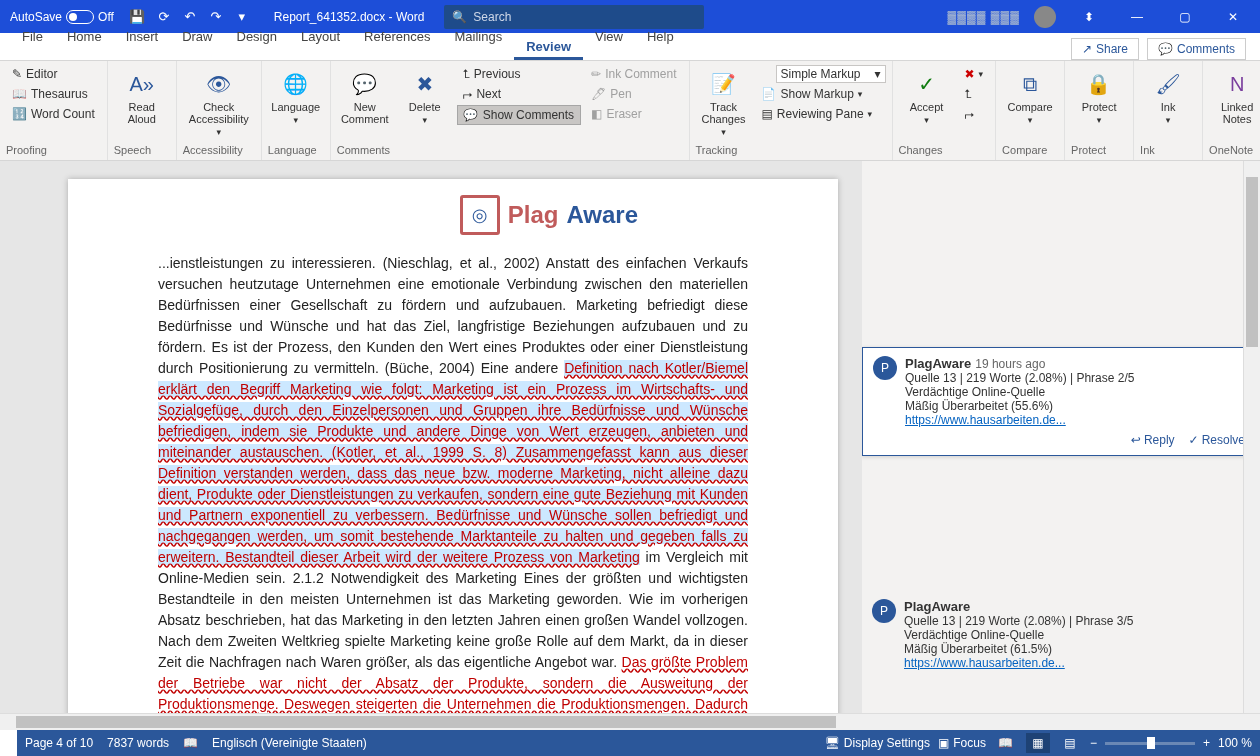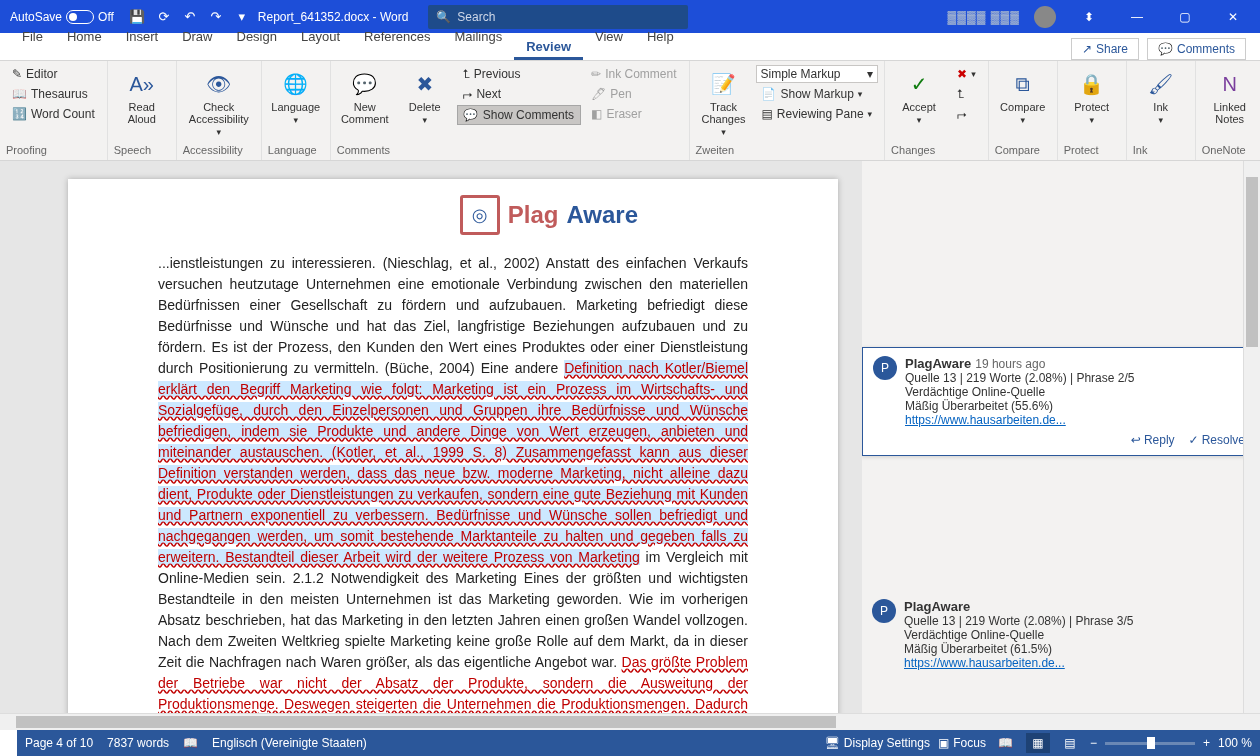--- a/index.html
+++ b/index.html
@@ -5,21 +5,21 @@
 * { margin: 0; padding: 0; box-sizing: border-box; font-family: "Segoe UI", Arial, sans-serif; }
 body { background: #fff; width: 1260px; height: 756px; overflow: hidden; position: relative; }
 
 
 .titlebar { background: #1d4ed8; height: 33px; display: flex; align-items: center; color: #fff; font-size: 12px; padding: 0 4px; }
 .titlebar .autosave { display: flex; align-items: center; gap: 4px; padding: 0 6px; }
 .titlebar .toggle { width: 28px; height: 14px; border: 1px solid #fff; border-radius: 7px; position: relative; }
 .titlebar .toggle::after { content:""; position:absolute; width:8px; height:8px; border-radius:50%; background:#fff; top:2px; left:2px; }
 .titlebar .qat { display:flex; gap:2px; margin-left:6px; }
 .titlebar .qat .qbtn { width:24px; height:24px; display:flex; align-items:center; justify-content:center; font-size:13px; }
-.titlebar .doctitle { margin-left: 4px; }
+.titlebar .doctitle { margin-left: 20px; }
 .titlebar .search { margin-left: 20px; background:#1e4b8a; height:24px; width:260px; display:flex; align-items:center; padding:0 8px; gap:6px; color:#cfd8e8; font-size:12px; border-radius:2px;}
 .titlebar .right { margin-left:auto; display:flex; align-items:center; gap:2px; }
 .titlebar .winbtn { width:46px; height:33px; display:flex; align-items:center; justify-content:center; font-size:12px; }
 .titlebar .avatar { width:22px; height:22px; border-radius:50%; background:#888; margin:0 8px;}
 .titlebar .userblur { color:#a8b8d0; letter-spacing:1px; margin-right:4px;}
 
 
 .ribtabs { background:#fff; height:28px; border-bottom:1px solid #d6d6d6; display:flex; align-items:flex-end; padding:0 10px; gap:0; }
 .ribtabs .tab { padding:16px 12px; font-size:13px; color:#444; cursor:pointer; }
 .ribtabs .tab.active { color:#2b579a; border-bottom:3px solid #2b579a; padding-bottom:3px; font-weight:600; }
@@ -30,21 +30,21 @@
 .ribbon { background:#f3f2f1; height:100px; border-bottom:1px solid #d6d6d6; display:flex; }
 .ribgroup { border-right:1px solid #e1e1e1; padding:4px 6px 2px 6px; display:flex; flex-direction:column; justify-content:space-between; }
 .ribgroup .gcontent { display:flex; gap:4px; flex:1; }
 .ribgroup .glabel { text-align:left; font-size:11px; color:#666; padding:2px 0;}
 .bigbtn { width:56px; display:flex; flex-direction:column; align-items:center; justify-content:flex-start; padding:4px 1px; font-size:11px; color:#333; text-align:center; gap:2px;}
 .bigbtn .bicon{ width:30px; height:30px; display:flex; align-items:center; justify-content:center; font-size:20px; color:#2b579a;}
 .smallcol { display:flex; flex-direction:column; gap:2px; font-size:12px; color:#333; }
 .smallbtn { padding:2px 6px; display:flex; align-items:center; gap:4px; white-space:nowrap; font-size:12px;}
 .smallbtn.active { background:#c8c6c4; border:1px solid #a6a6a6; }
 .smallbtn.disabled { color:#a0a0a0; }
-.dropdown-look { border:1px solid #c8c6c4; background:#fff; padding:1px 4px; font-size:12px; display:flex; align-items:center; justify-content:space-between; min-width:110px;}
+.dropdown-look { border:1px solid #c8c6c4; background:#fff; padding:1px 4px; font-size:12px; display:flex; align-items:center; justify-content:space-between; min-width:110px;margin-left:20px;}
 
 
 .docarea { position:absolute; top:161px; bottom:26px; left:0; right:0; background:#e6e6e6; display:flex; }
 .docscroll { flex:1; overflow:hidden; position:relative; }
 .page { background:#fff; margin:18px 0 0 68px; width:770px; min-height:900px; box-shadow:0 0 6px rgba(0,0,0,0.25); padding:24px 90px 24px 90px; font-size:14px; color:#222; line-height:1.5; position:relative;}
 .logo { position:absolute; top:16px; right:200px; display:flex; align-items:center; gap:8px; }
 .logo .lbox { width:40px; height:40px; border:3px solid #c05b5b; display:flex; align-items:center; justify-content:center; color:#2b579a; font-size:18px; border-radius:3px;}
 .logo .ltxt1{ font-size:24px; font-weight:600; color:#c05b5b;}
 .logo .ltxt2{ font-size:24px; font-weight:600; color:#2b579a;}
 .doctext { margin-top:50px; text-align:justify; }
@@ -241,21 +241,21 @@
             <span>Show Markup</span>
             <span style="font-size:9px;">▾</span>
           </div>
         <div class="smallbtn">
             <span>▤</span>
             <span>Reviewing Pane</span>
             <span style="font-size:9px;">▾</span>
           </div>
       </div>
     </div>
-    <div class="glabel">Zweiten</div>
+    <div class="glabel">Tracking</div>
   </div>
   <div class="ribgroup">
     <div class="gcontent">
       <div class="bigbtn">
           <div class="bicon" style="color:#107c10;">✓</div>
           <span>Accept</span>
           <span style="font-size:9px;">▾</span>
         </div>
       <div class="smallcol">
         <div class="smallbtn">

